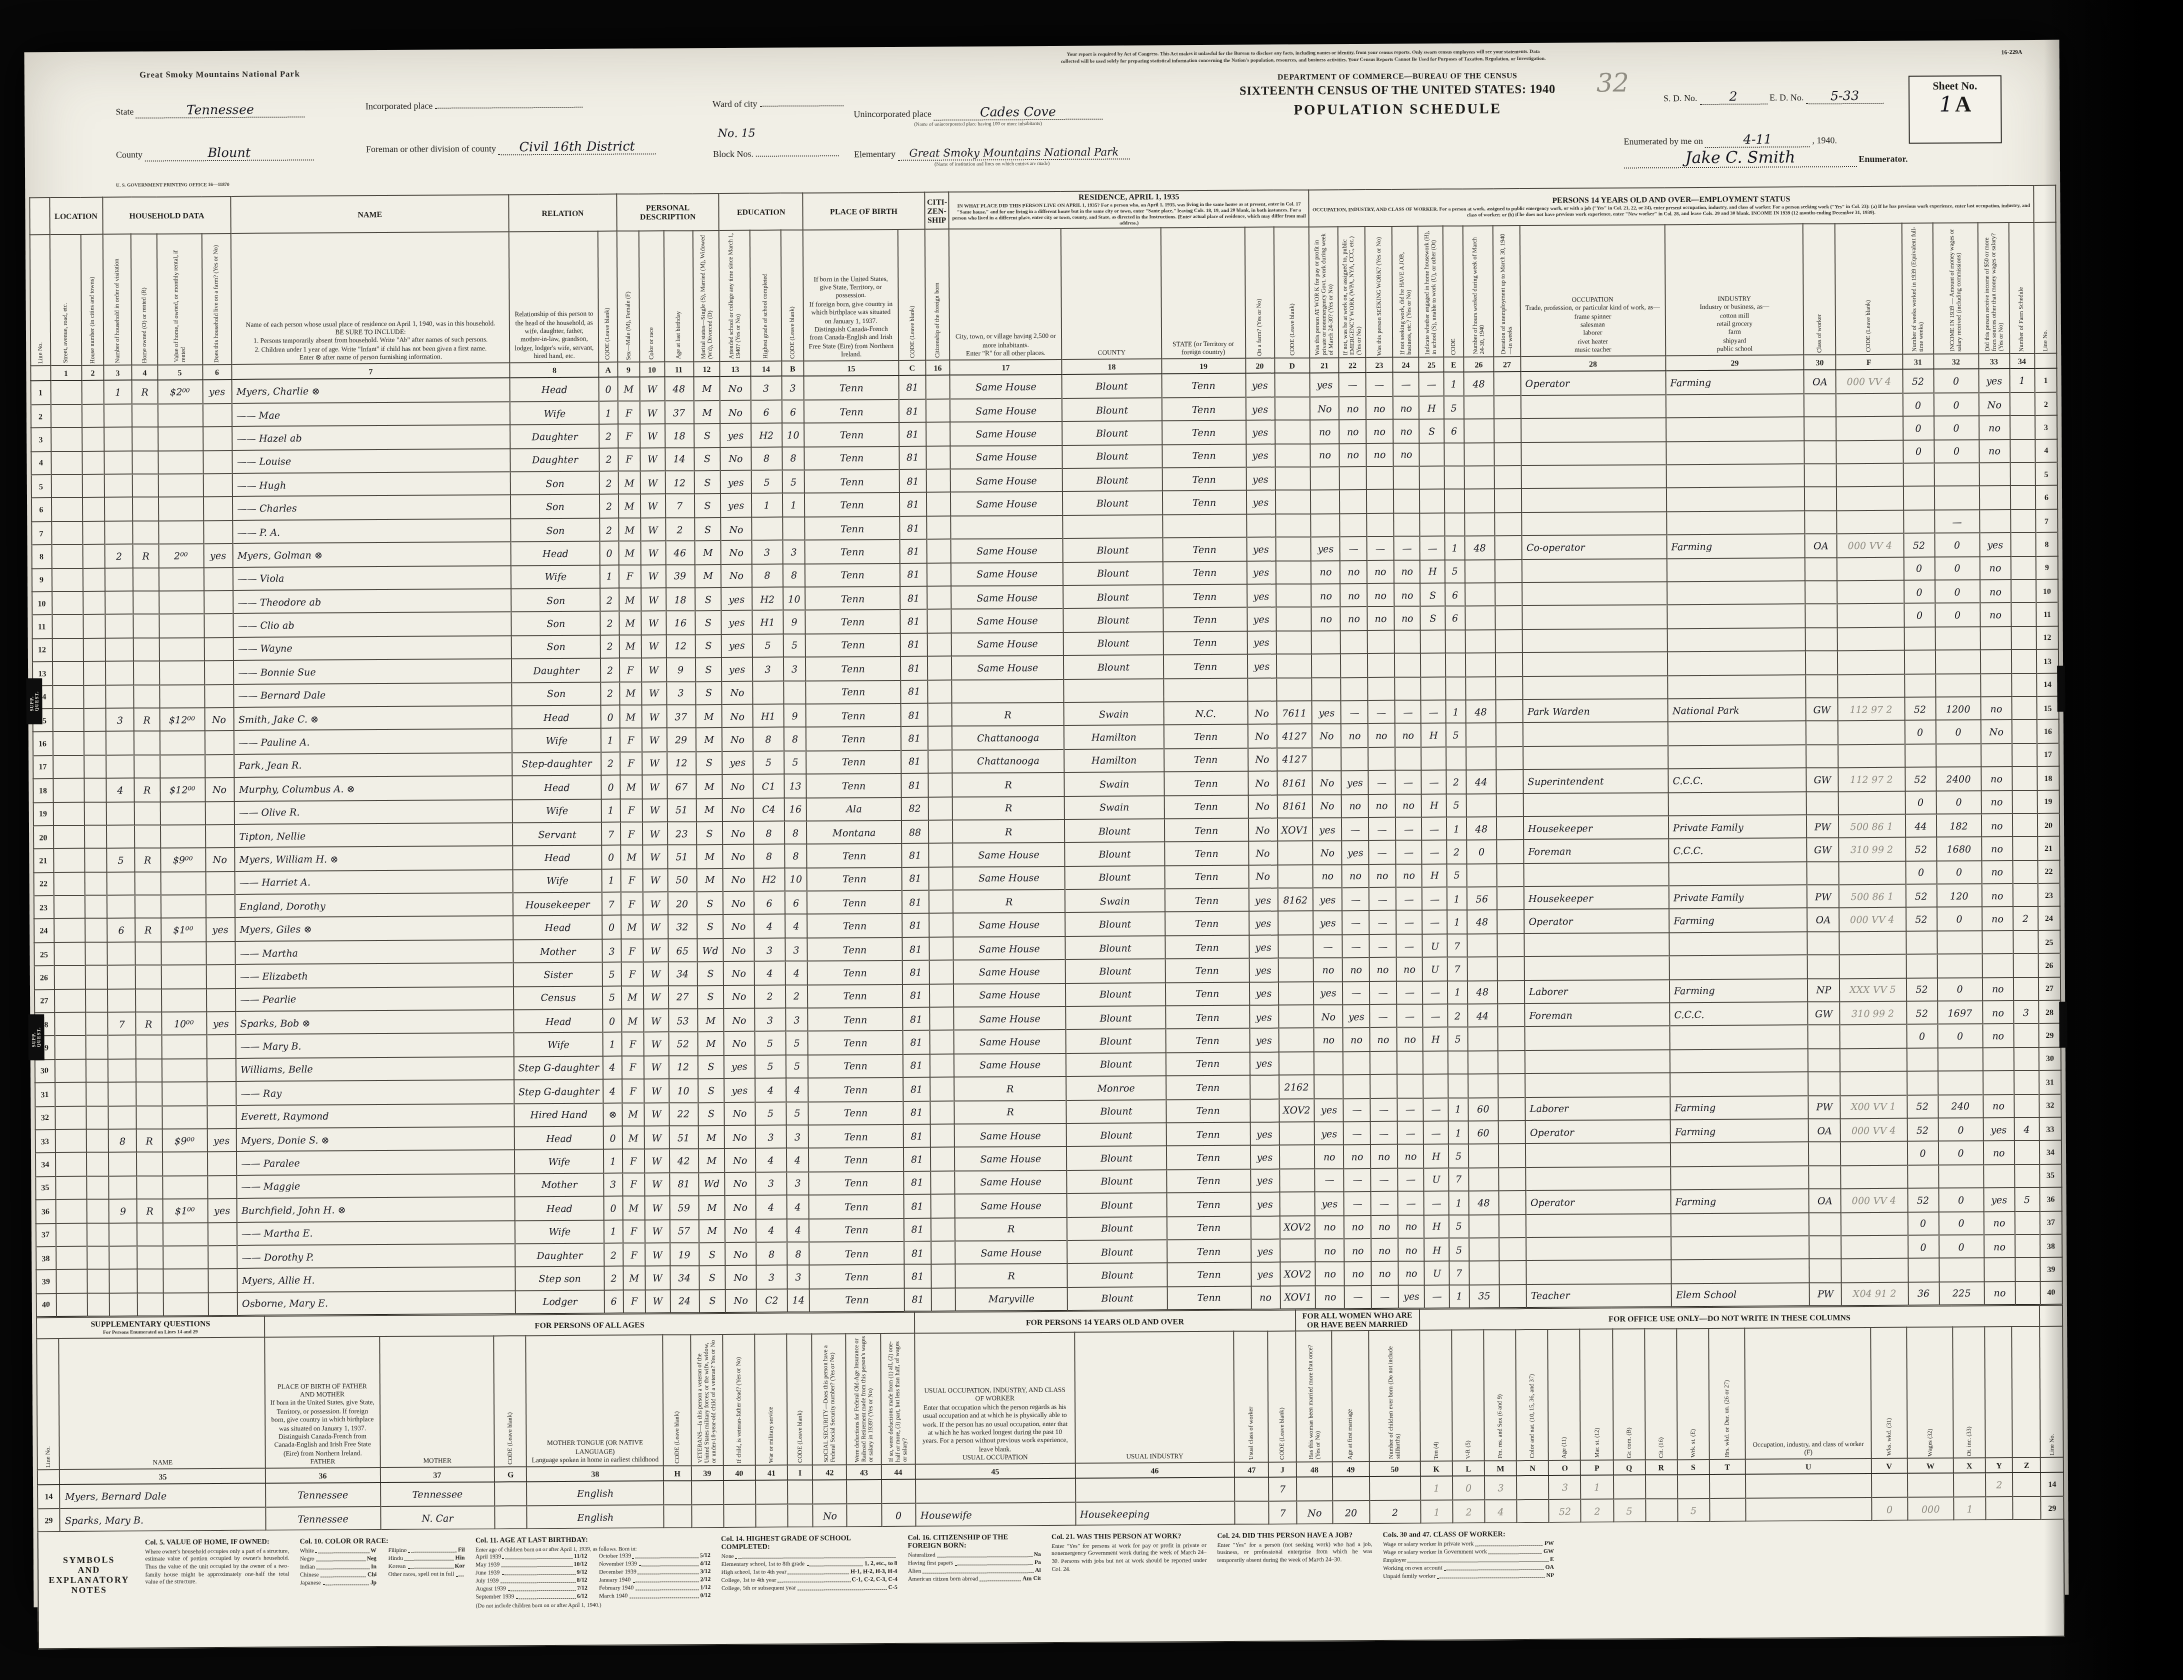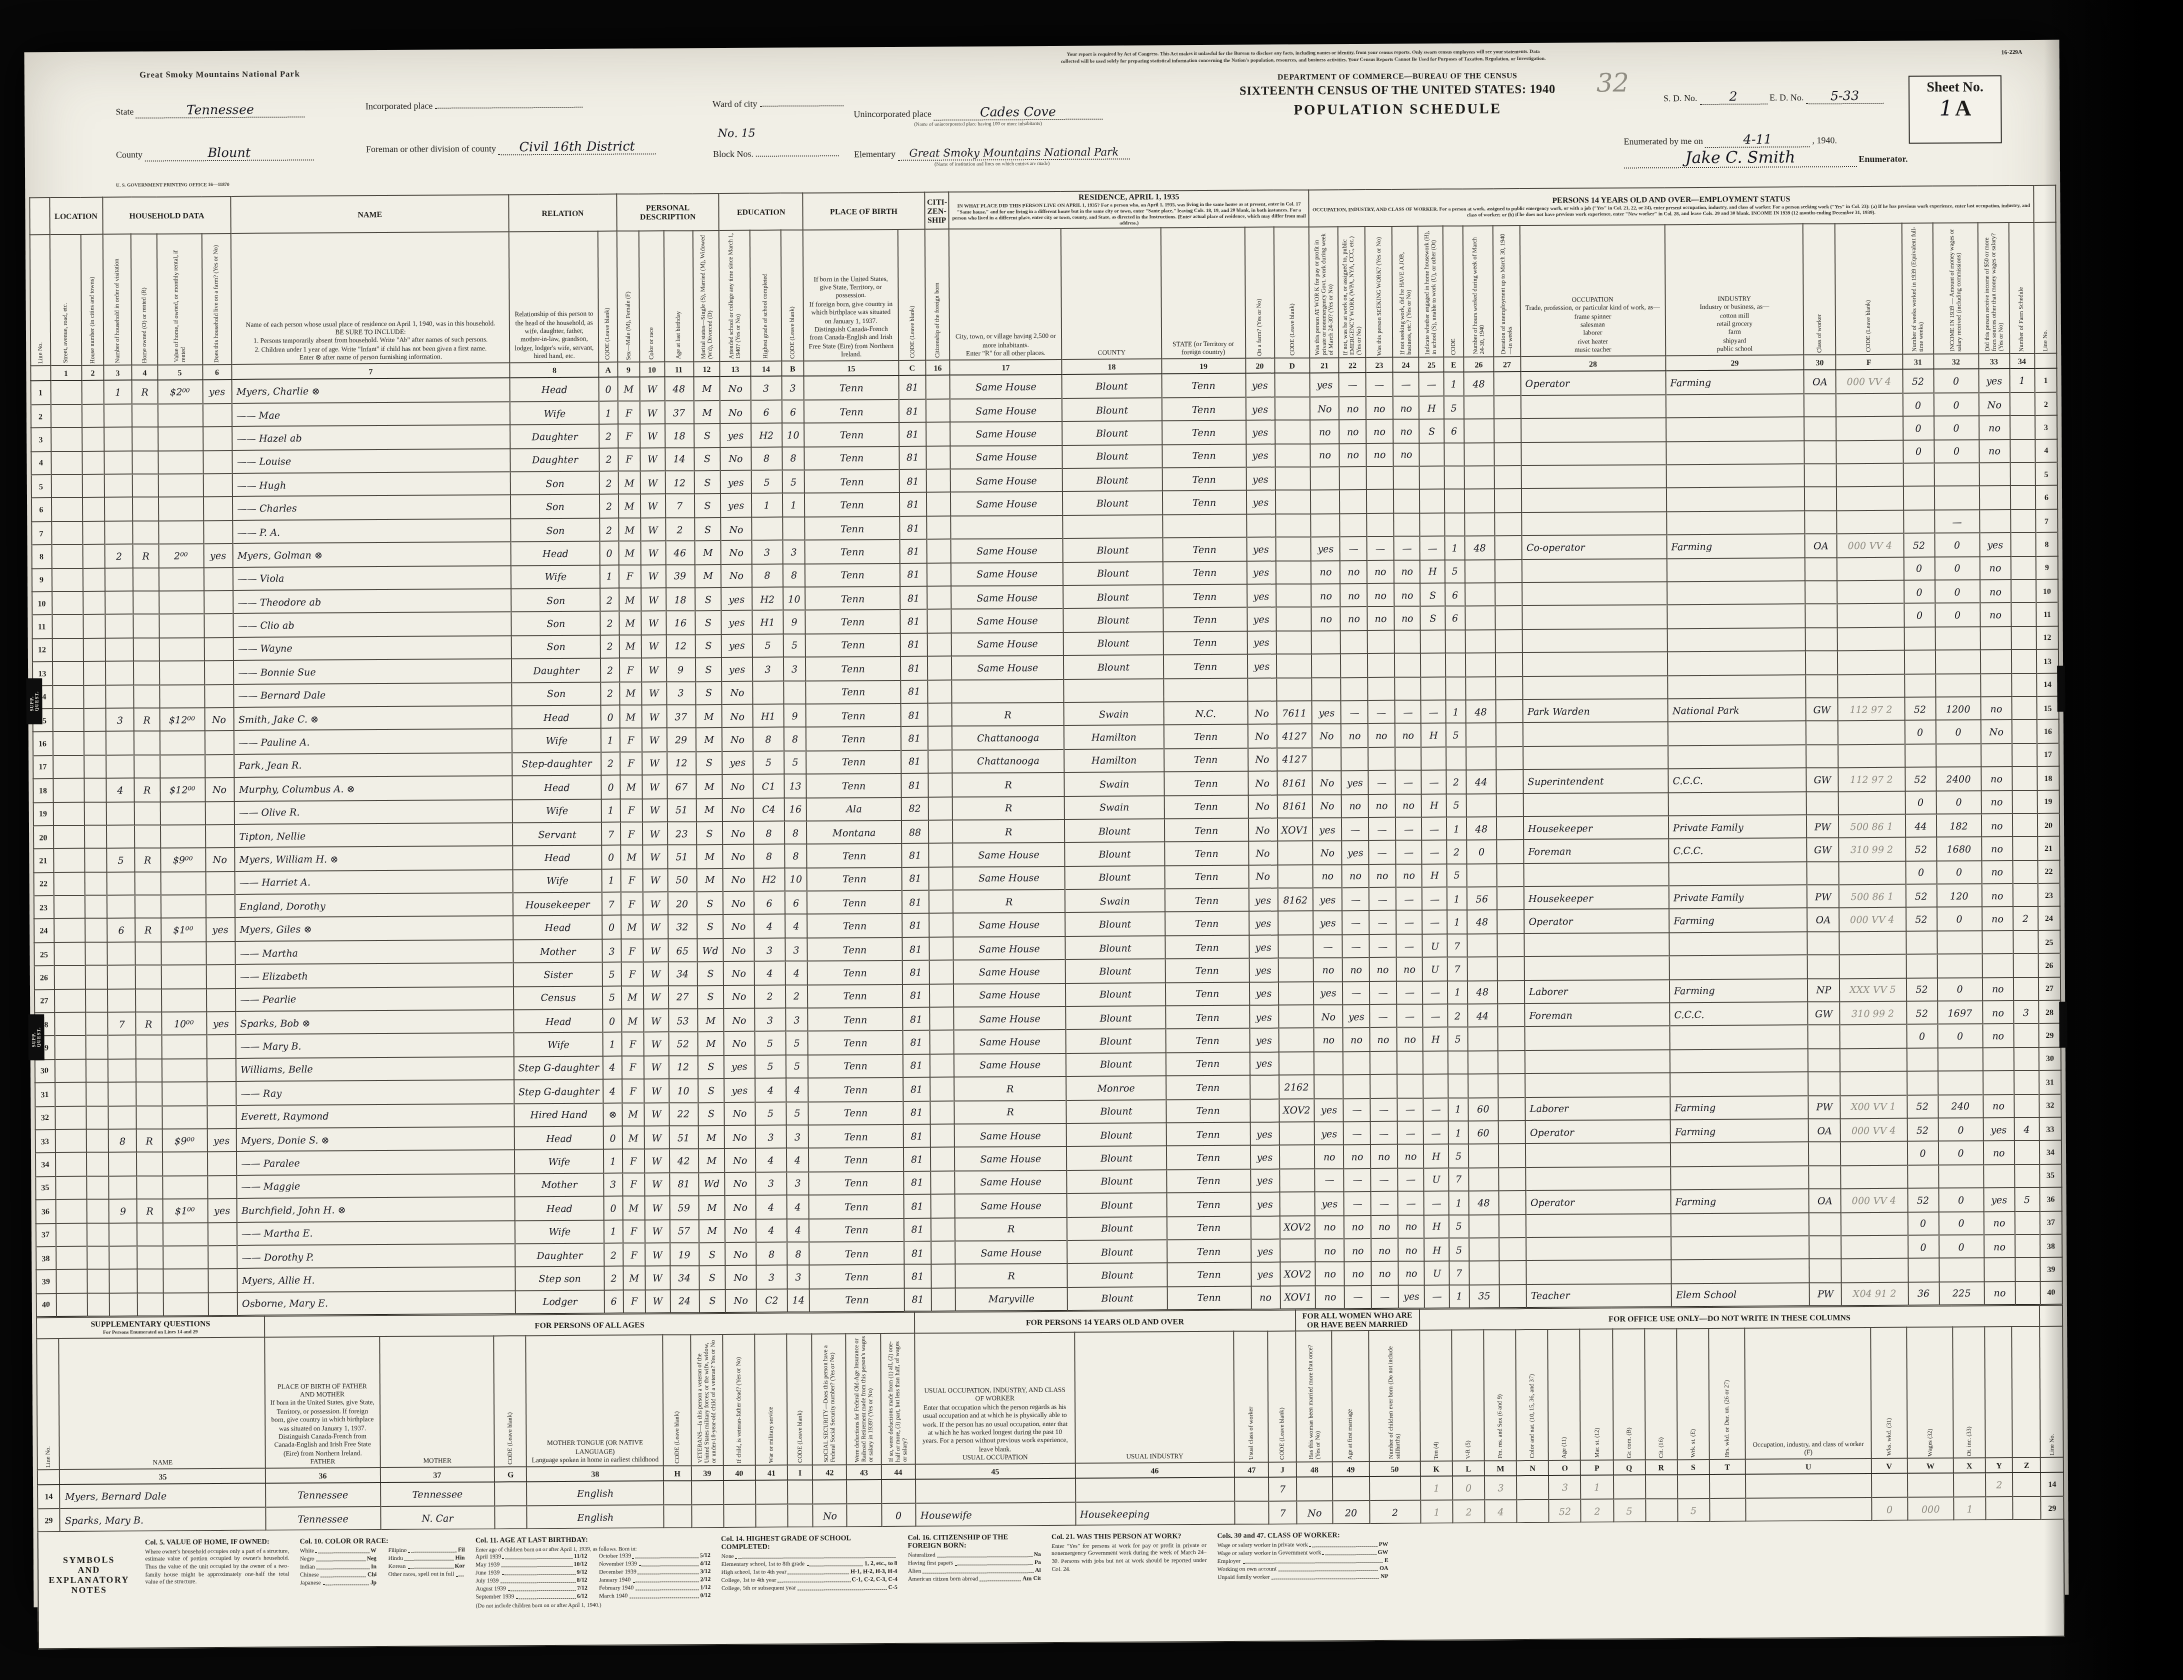--- a/index.html
+++ b/index.html
@@ -30,21 +30,21 @@
   .legal{position:absolute;left:906px;top:6.4px;width:746px;font-size:5px;line-height:1.25;
          text-align:center;font-weight:bold;color:#33312a;}
   .dept{position:absolute;left:1093px;top:28px;width:560px;text-align:center;}
   .dept .d1{font-size:8px;font-weight:bold;letter-spacing:0.3px;}
   .dept .d2{font-size:12.3px;font-weight:bold;margin-top:2.1px;letter-spacing:0.3px;}
   .dept .d3{font-size:14.4px;font-weight:bold;margin-top:3.2px;letter-spacing:1.6px;}
   .f-formno{position:absolute;right:37px;top:8.5px;font-size:5.9px;font-weight:bold;}
   .f-sded{position:absolute;left:1639px;top:47px;font-size:9px;}
   .sheetbox{position:absolute;left:1884px;top:35px;width:91px;height:63px;border:1.6px solid #23211c;
             text-align:center;padding-top:3.2px;background:#f4f2ea;}
-  .sheetbox .sl{font-size:14px;font-weight:bold;}
+  .sheetbox .sl{font-size:11px;font-weight:bold;}
   .sheetbox .sv{font-size:21.3px;}
   .sheetbox .sa{font-size:22.4px;font-weight:bold;font-family:"Liberation Serif",serif;font-style:normal;}
   .f-enum{position:absolute;left:1599px;top:90px;font-size:9px;width:405px;}
   .hw-lg{font-size:12.8px;}
   .p32{position:absolute;left:1572px;top:24.5px;font-size:25.6px;z-index:3;}
   
   table{border-collapse:collapse;table-layout:fixed;width:calc(100% - 7.5px);margin:0 3.7px;background:#f1efe6;}
   td,th{border:0.5px solid #4a463e;padding:0 1.1px;text-align:center;overflow:hidden;}
   #main-table{border:1.6px solid #2b2923;}
   #supp-table{border:1.6px solid #2b2923;border-top:none;}
@@ -2693,20 +2693,24 @@
             <span class="k">American citizen born abroad</span>
             <span class="dots"></span>
             <span class="v">Am Cit</span>
           </div>
         </div>
       </div>
       <div class="nb" style="width: 155px;">
         <div class="nt">Col. 21. WAS THIS PERSON AT WORK?</div>
         <div class="nbody">Enter "Yes" for persons at work for pay or profit in private or nonemergency Government work during the week of March 24–30.  Persons with jobs but not at work should be reported under Col. 24.</div>
       </div>
+      <div class="nb" style="width: 155px;">
+        <div class="nt">Col. 24. DID THIS PERSON HAVE A JOB?</div>
+        <div class="nbody">Enter "Yes" for a person (not seeking work) who had a job, business, or professional enterprise from which he was temporarily absent during the week of March 24–30.</div>
+      </div>
       <div class="nb" style="width: 171px;">
         <div class="nt">Cols. 30 and 47. CLASS OF WORKER:</div>
         <div>
           <div class="pair">
             <span class="k">Wage or salary worker in private work</span>
             <span class="dots"></span>
             <span class="v">PW</span>
           </div>
           <div class="pair">
             <span class="k">Wage or salary worker in Government work</span>

